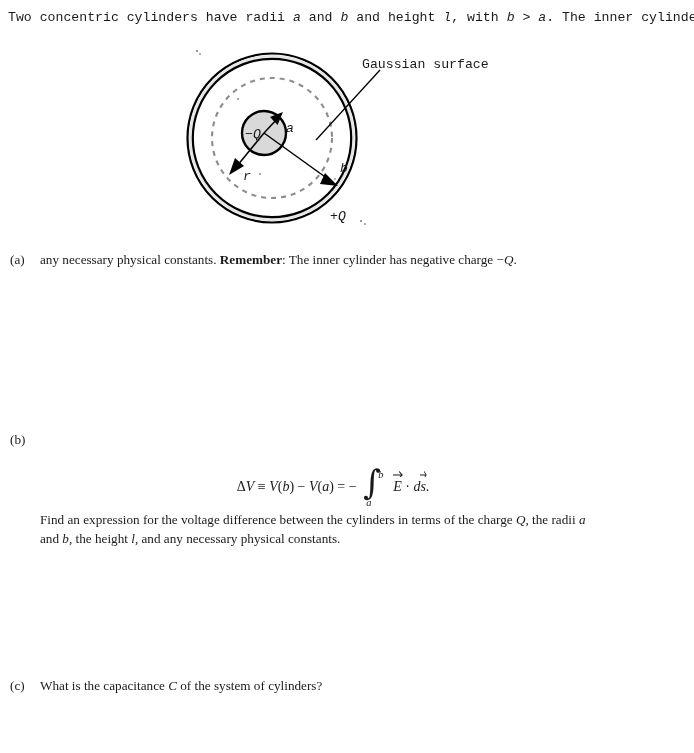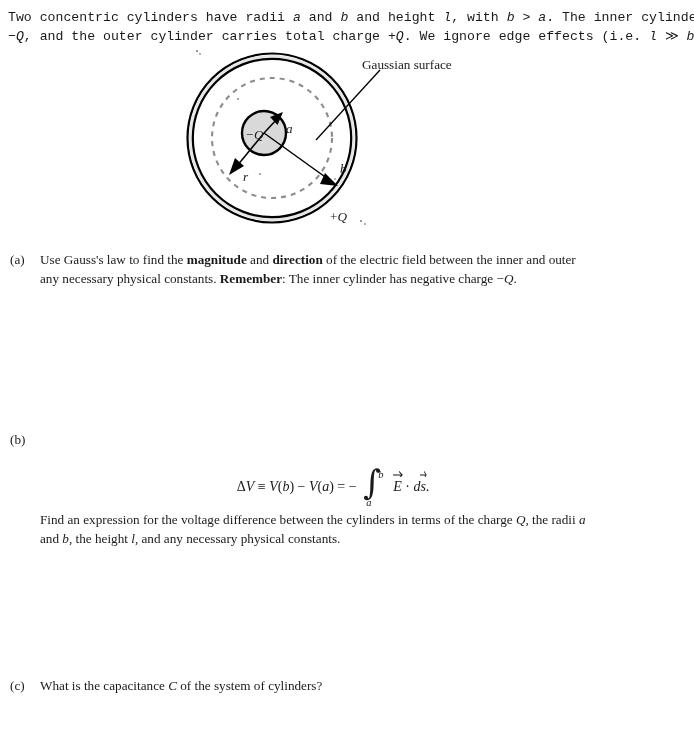--- a/index.html
+++ b/index.html
@@ -41,20 +41,21 @@
     top: 44px;
     width: 694px;
     height: 196px;
   }
   .figure svg { display: block; }
   .fig-label {
     position: absolute;
     font-size: 13.2px;
     line-height: 1;
     white-space: nowrap;
+    font-family: Liberation Mono, monospace;
   }
   #gauss-label { left: 362px; top: 14px; }
 
   
   .qblock {
     position: absolute;
     width: 676px;
     font-size: 13.2px;
     line-height: 19.4px;
   }
@@ -133,21 +134,20 @@
   b, .bd { font-weight: bold; }
   .sub { font-size: 9.5px; vertical-align: -0.28em; font-style: italic; }
 </style>
 </head>
 <body>
 
 <div class="page">
 
   <div class="intro">
     <span class="ln">Two concentric cylinders have radii <i>a</i> and <i>b</i> and height <i>l</i>, with <i>b</i> &gt; <i>a</i>. The inner cylinder carries total charge</span>
-    <span class="ln">−<i>Q</i>, and the outer cylinder carries total charge +<i>Q</i>. We ignore edge effects (i.e. <i>l</i> ≫ <i>b</i>).</span>
   </div>
 
   <div class="figure">
 
     <svg width="694" height="196" viewBox="0 0 694 196">
 
       <circle cx="272" cy="94" r="84.5" fill="#ffffff" stroke="#000000" stroke-width="2.2"></circle>
       <circle cx="272" cy="94" r="81.5" fill="#ffffff" stroke="#e6e6e6" stroke-width="3"></circle>
       <circle cx="272" cy="94" r="79.2" fill="#ffffff" stroke="#000000" stroke-width="2.2"></circle>
 
@@ -190,21 +190,20 @@
     <div class="fig-label" style="left:243px; top:126px;"><i>r</i></div>
 
     <div class="fig-label" style="left:340px; top:118px;"><i>b</i></div>
 
     <div class="fig-label" style="left:330px; top:166px;">+<i>Q</i></div>
   </div>
 
   <div class="qblock" id="q-a">
     <div class="marker">(a)</div>
     <div class="qbody">
-      <span class="ln">Use Gauss's law to find the <b>magnitude</b> and <b>direction</b> of the electric field between the inner and outer</span>
       <span class="ln">any necessary physical constants. <b>Remember</b>: The inner cylinder has negative charge −<i>Q</i>.</span>
     </div>
   </div>
 
   <div class="qblock" id="q-b">
     <div class="marker">(b)</div>
 
     <div class="equation">
       <span class="eqn-inner">
         <span class="eq-seg">Δ<i>V</i> ≡ <i>V</i>(<i>b</i>) − <i>V</i>(<i>a</i>) = −</span>

